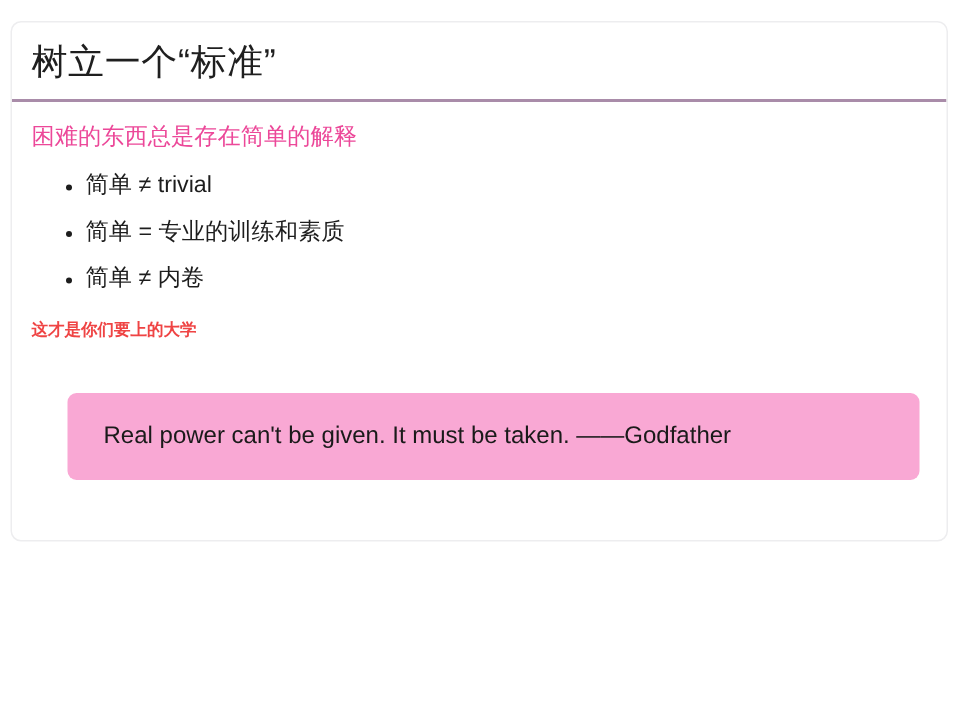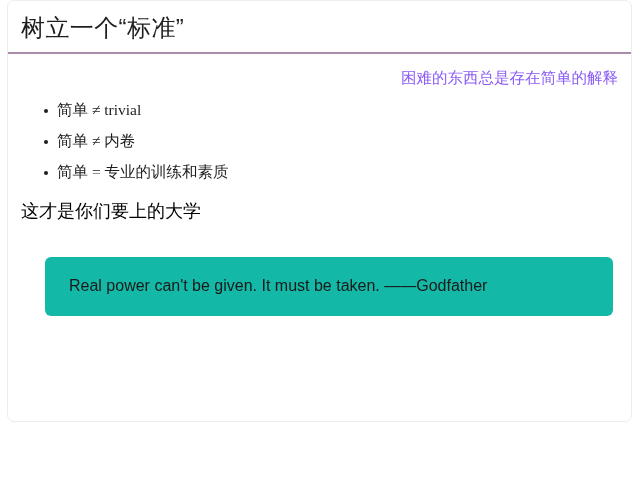--- a/index.html
+++ b/index.html
@@ -13,23 +13,23 @@
     background: #ffffff;
     font-family: "Liberation Sans", "DejaVu Sans", sans-serif;
     -webkit-font-smoothing: antialiased;
     overflow: hidden;
   }
 
   
   .slide-card {
     position: absolute;
     left: 7px;
-    top: 0;
+    top: 14px;
     width: 625px;
-    height: 422px;
+    height: 347px;
     box-sizing: border-box;
     background: #ffffff;
     border: 1px solid #ededef;
     border-radius: 7px;
     box-shadow: 0 0 0 0 rgba(0,0,0,0);
     overflow: hidden;
   }
 
   
   .slide-title {
@@ -54,30 +54,28 @@
     padding: 0 13px;
     color: #1d1d1d;
   }
 
   .lead-line {
     margin: 0;
     padding-top: 13px;
     font-size: 15.5px;
     line-height: 1.45;
     font-weight: 400;
-    color: #8b5cf6;
+    color: #ec4899;
     white-space: nowrap;
-    text-align: right;
   }
 
   .point-list {
     list-style: none;
     margin: 11px 0 1px 0;
     padding: 0;
-    font-family: Liberation Serif, serif;
   }
   .point-list li {
     position: relative;
     padding-left: 36px;
     margin: 0 0 10px 0;
     font-size: 15.5px;
     line-height: 1.35;
     color: #1d1d1d;
     white-space: nowrap;
   }
@@ -87,33 +85,33 @@
     left: 23px;
     top: 9px;
     width: 4px;
     height: 4px;
     border-radius: 50%;
     background: #1d1d1d;
   }
 
   .emphasis-line {
     margin: 16px 0 0 0;
-    font-size: 18px;
+    font-size: 11px;
     line-height: 1.4;
-    font-weight: 400;
-    color: #000000;
+    font-weight: 700;
+    color: #ef4444;
     white-space: nowrap;
   }
 
   
   .quote-box {
     margin: 33px 0 0 24px;
     width: 568px;
     box-sizing: border-box;
-    background: #14b8a6;
+    background: #f9a8d4;
     border-radius: 6px;
     padding: 19px 0 19px 24px;
   }
   .quote-text {
     margin: 0;
     font-size: 16px;
     line-height: 1.3;
     color: #1a1a1a;
     white-space: nowrap;
   }
@@ -126,22 +124,22 @@
   <h1 class="slide-title">树立一个“标准”</h1>
 
   <div class="title-rule"></div>
 
   <div class="slide-body">
 
     <p class="lead-line">困难的东西总是存在简单的解释</p>
 
     <ul class="point-list">
       <li>简单 ≠ trivial</li>
+      <li>简单 = 专业的训练和素质</li>
       <li>简单 ≠ 内卷</li>
-      <li>简单 = 专业的训练和素质</li>
     </ul>
 
     <p class="emphasis-line">这才是你们要上的大学</p>
 
     <div class="quote-box">
       <p class="quote-text">Real power can't be given. It must be taken. ——Godfather</p>
     </div>
 
   </div>
 </div>

